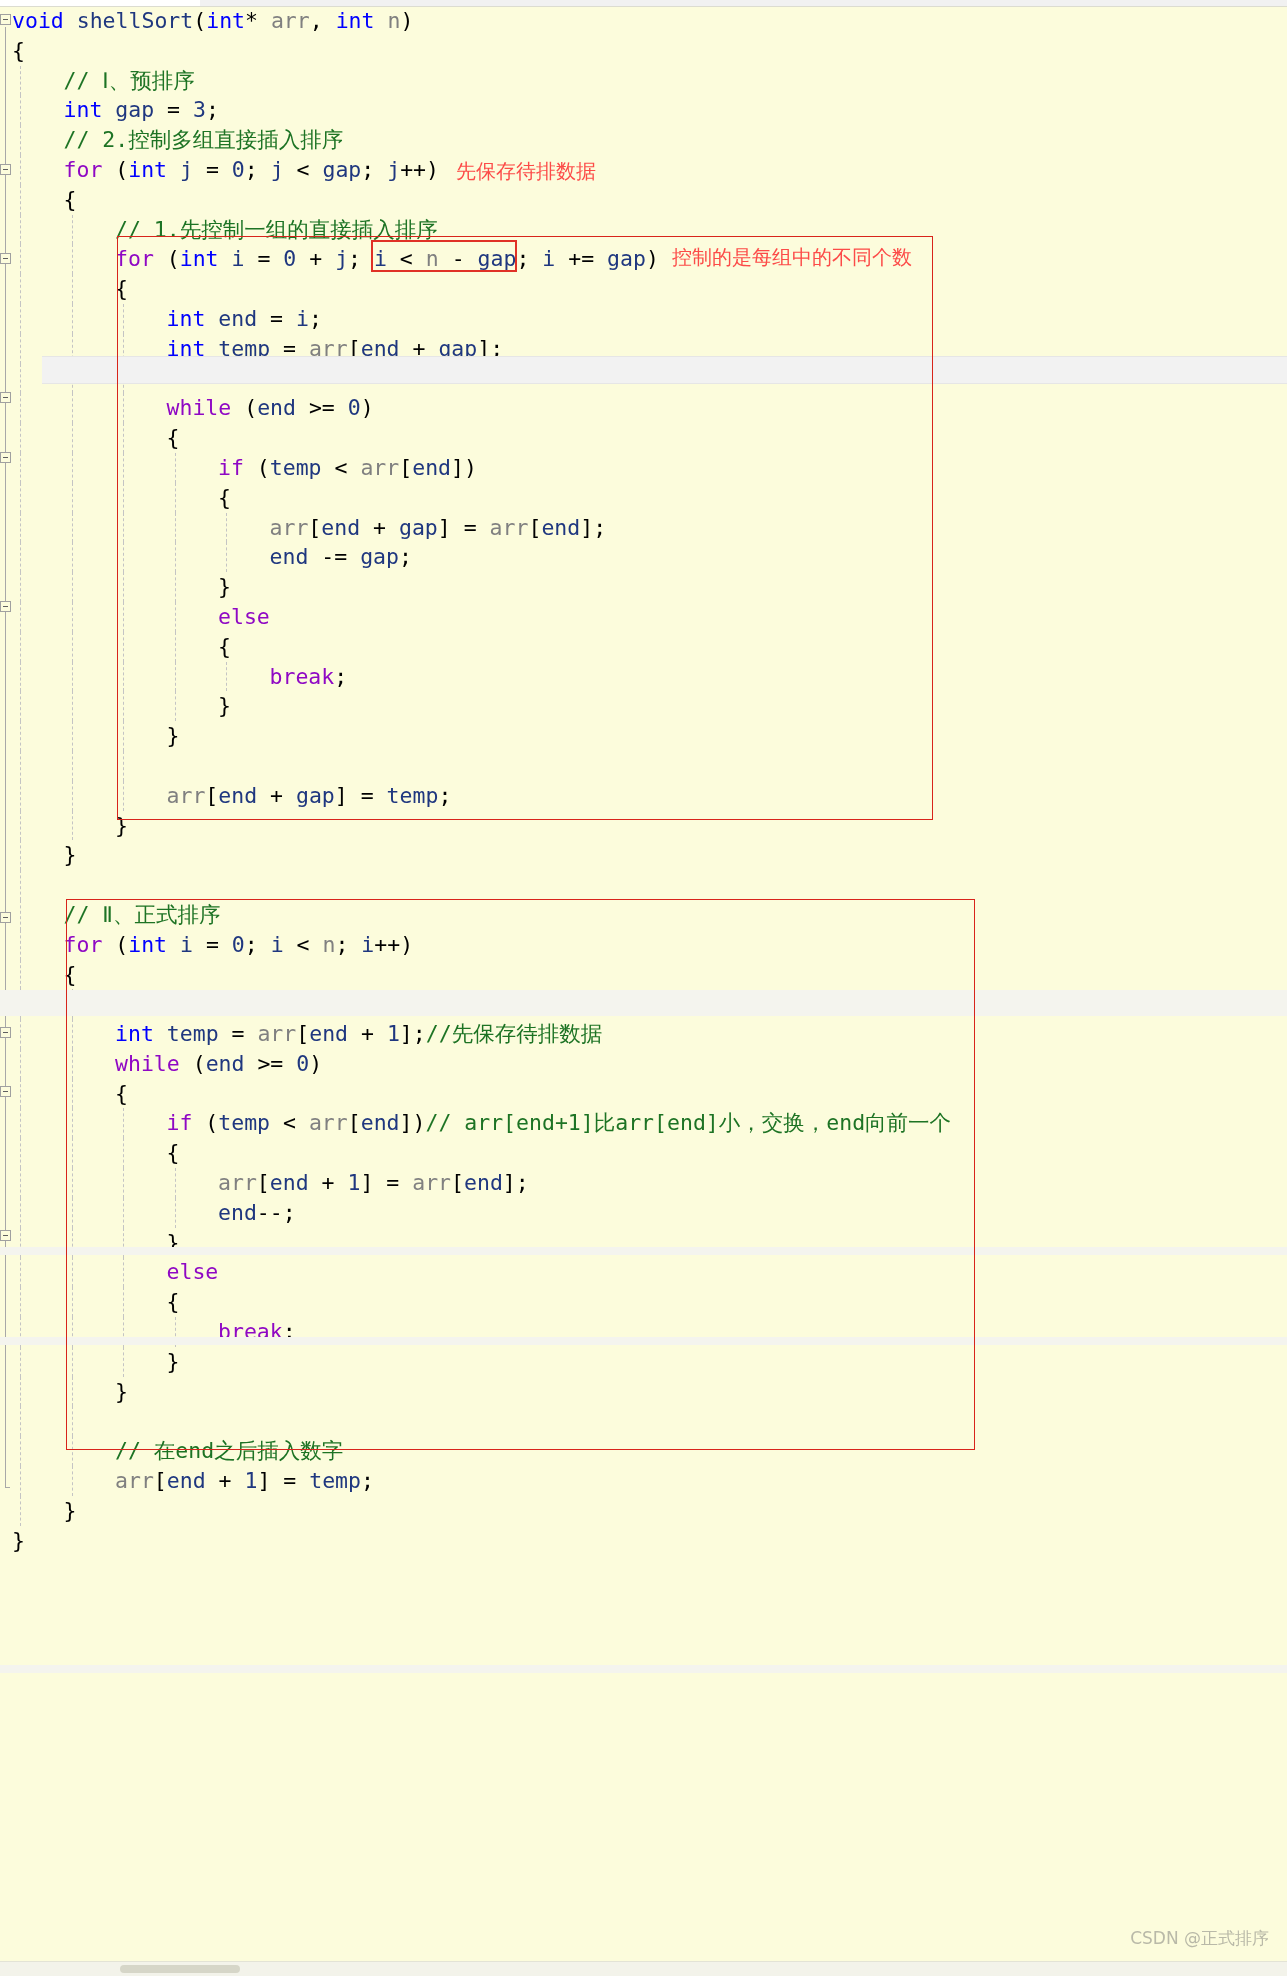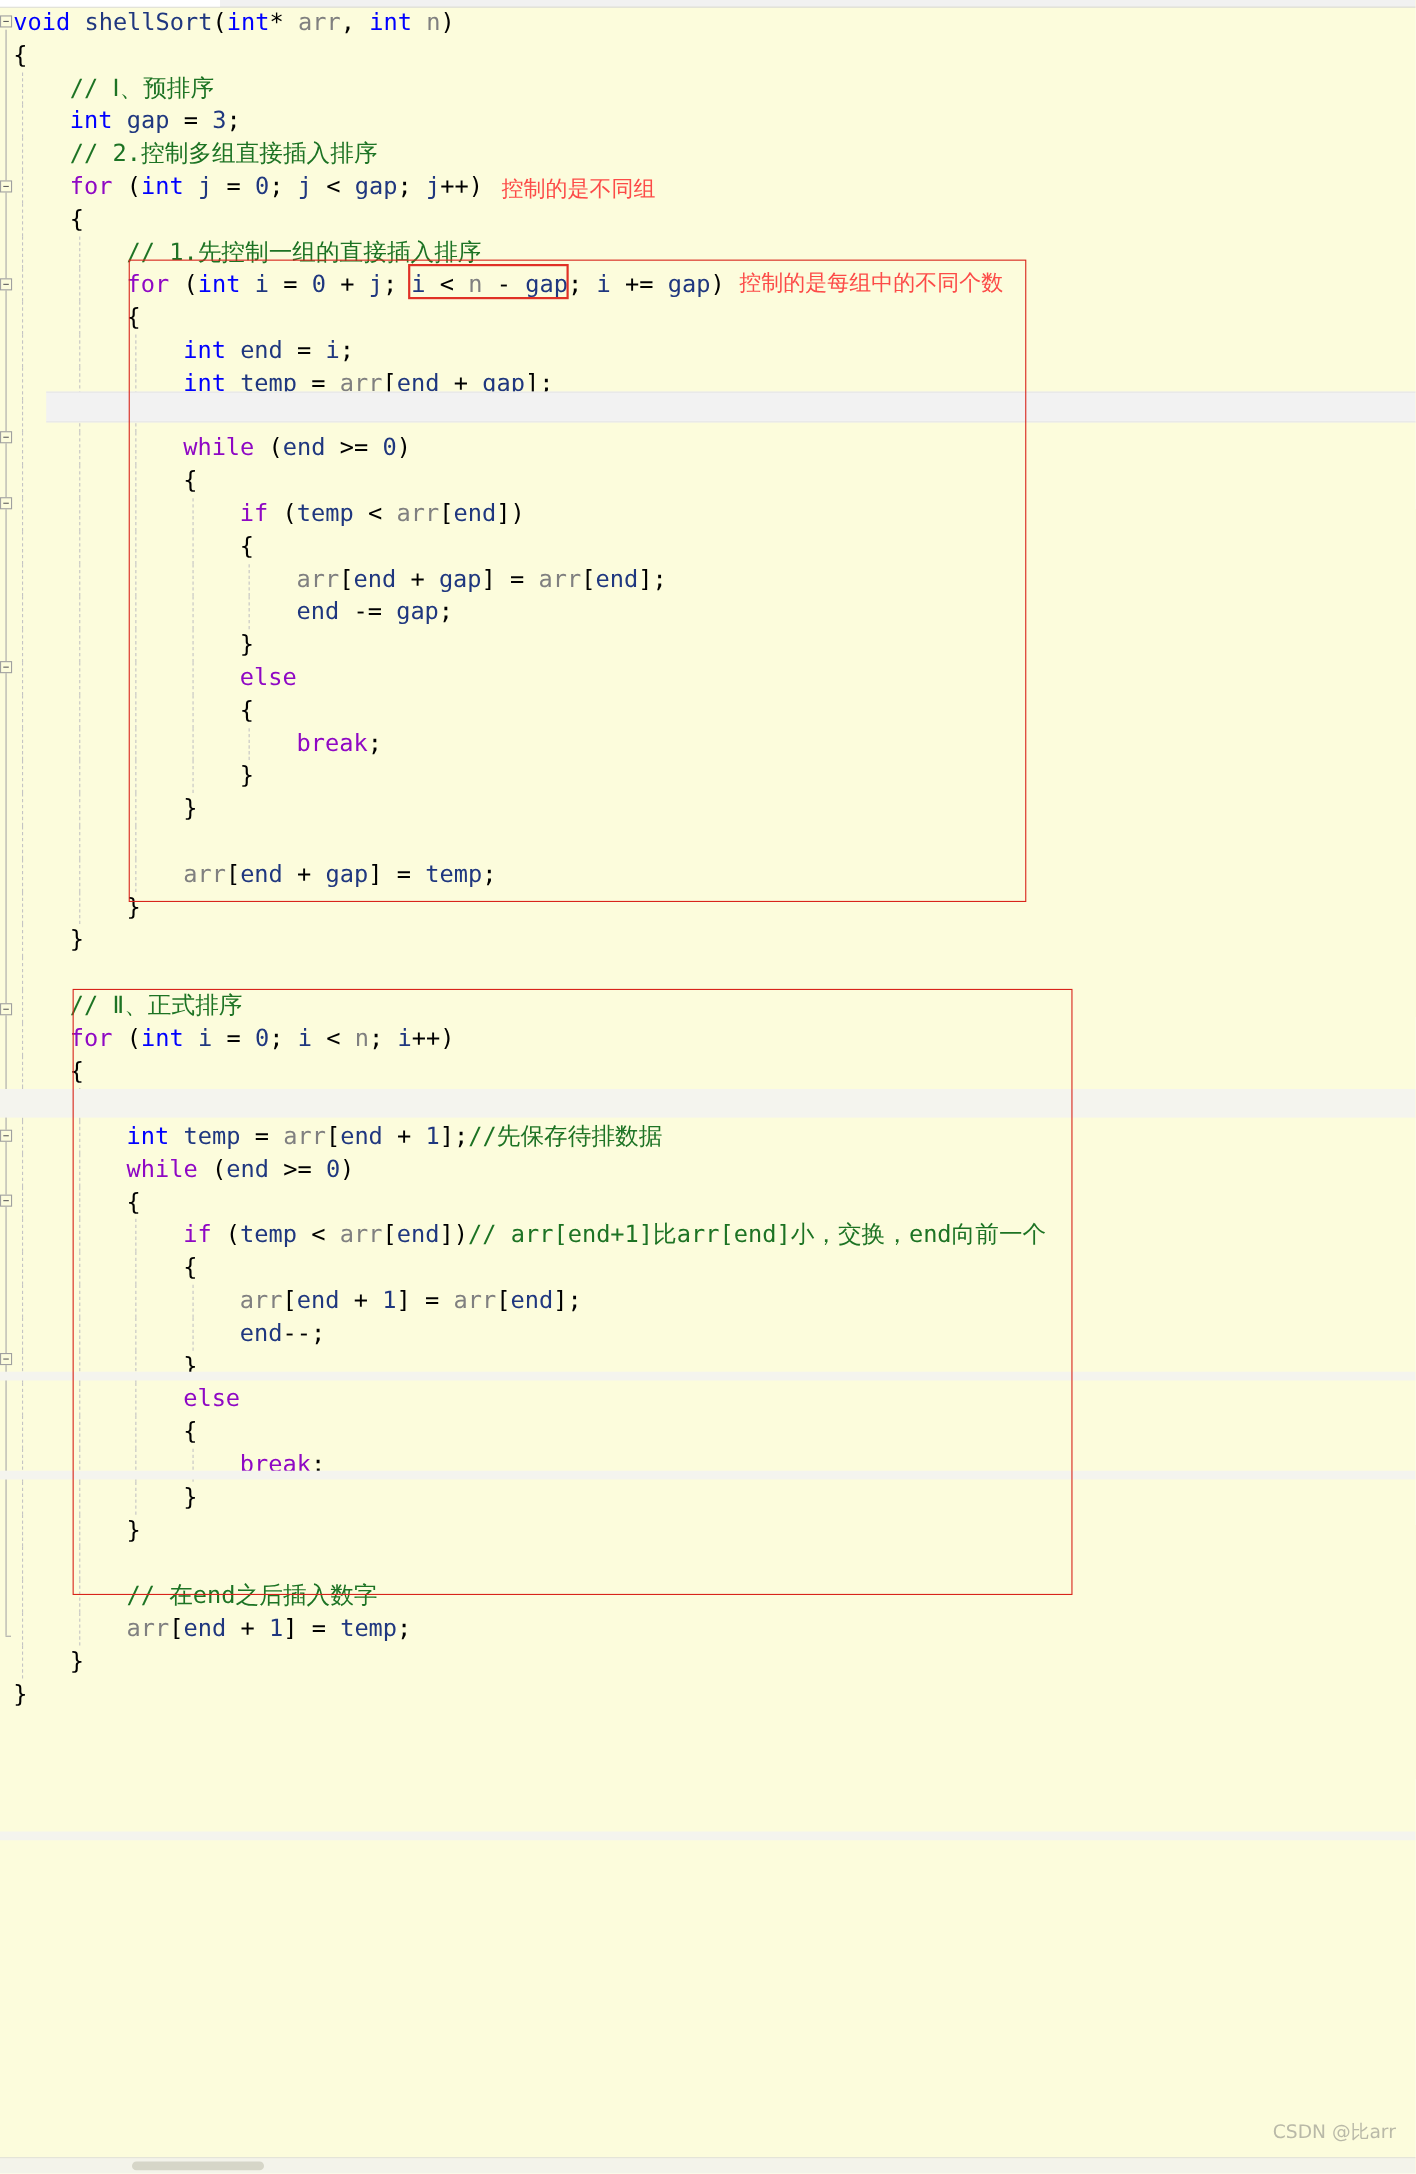--- a/index.html
+++ b/index.html
@@ -204,23 +204,23 @@
   <div class="hl-blank" style="top:356px;"></div>
   <div class="band-light" style="top:990px; height:26px;"></div>
   <div class="band-light" style="top:1247px; height:8px;"></div>
   <div class="band-light" style="top:1337px; height:8px;"></div>
   <div class="band-light" style="top:1665px; height:8px;"></div>
 
   <div class="redbox" style="left:371px;  top:240px;  width:146px; height:32px;"></div>
   <div class="redbox thin" style="left:117px;  top:236px;  width:816px; height:584px;"></div>
   <div class="redbox thin" style="left:66px;   top:899px;  width:909px; height:551px;"></div>
 
-  <div class="annot" style="left:456px; top:158px;">控制的是不同组</div>
+  <div class="annot" style="left:456px; top:158px;">先保存待排数据</div>
   <div class="annot" style="left:672px; top:244px;">控制的是每组中的不同个数</div>
 
   <div class="cursor-line" style="left:119px; top:240px; height:4px; background:transparent;"></div>
 
-  <div id="watermark">CSDN @比arr</div>
+  <div id="watermark">CSDN @正式排序</div>
 
   <div id="bottom-strip">
     <div class="hscroll"></div>
   </div>
 </div>
 
 </body></html>

